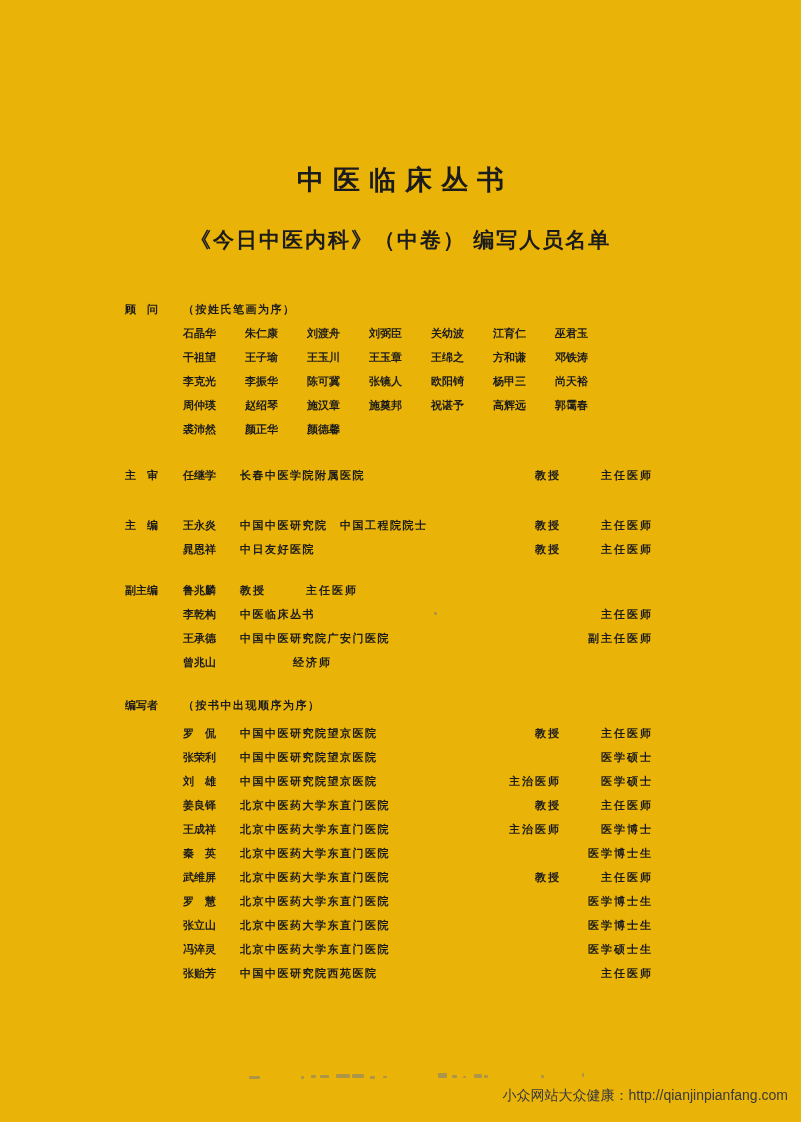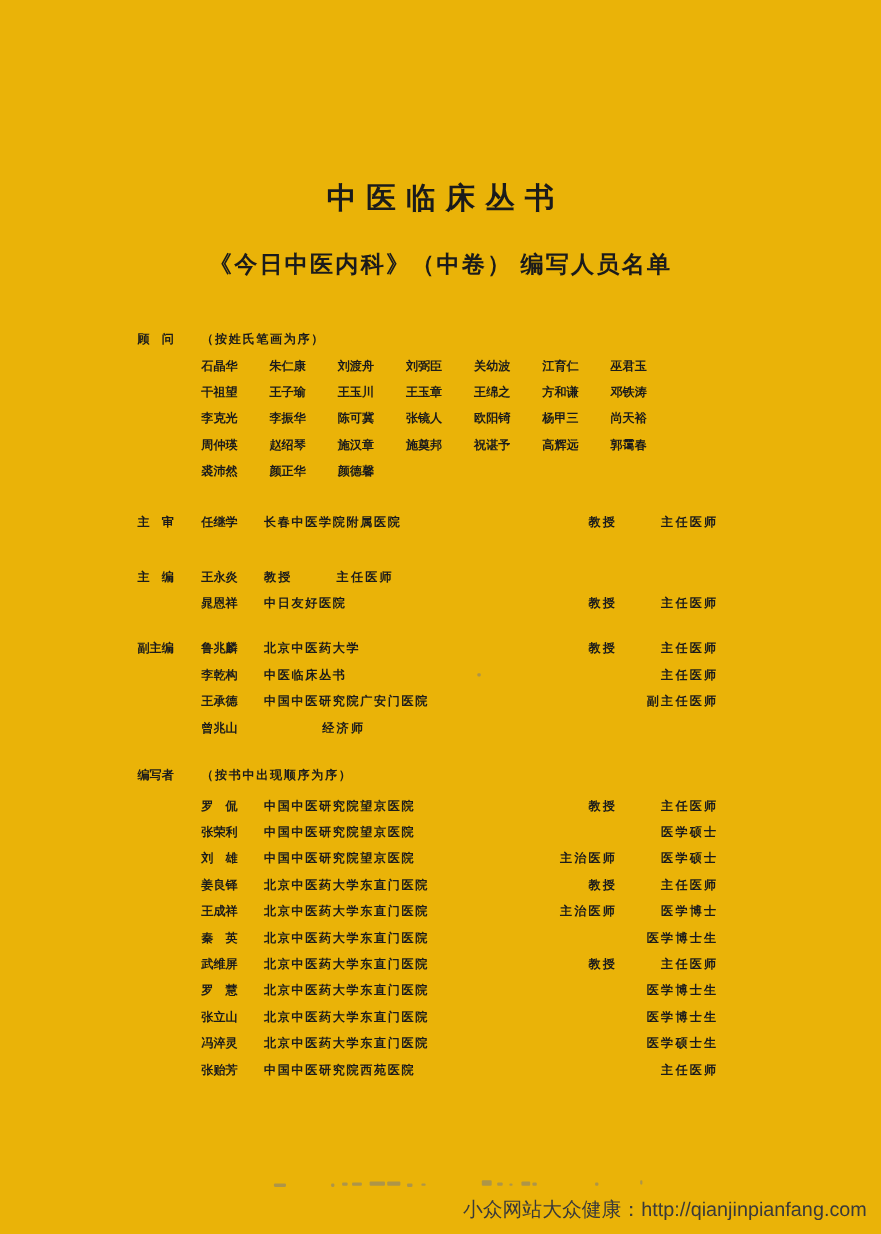--- a/index.html
+++ b/index.html
@@ -41,21 +41,21 @@
   #sec-deputy{margin-bottom:19px;}
   #sec-writers .head-row{margin-bottom:4px;}
   .artifacts{position:absolute;left:0;top:0;width:801px;height:1122px;pointer-events:none;}
   .speck{
     position:absolute;background:#7d7d7d;opacity:.55;
     filter:blur(.6px);border-radius:1px;
   }
   .watermark{
     position:absolute;top:1087px;right:13px;
     font-family:"Liberation Sans","DejaVu Sans",sans-serif;
-    font-size:18px;color:#3a3a3a;letter-spacing:0;
+    font-size:14px;color:#3a3a3a;letter-spacing:0;
   }
 </style>
 </head>
 <body>
 
 <div class="page">
 
   <h1 class="series-title">中医临床丛书</h1>
 
   <h2 class="volume-title">《今日中医内科》（中卷） 编写人员名单</h2>
@@ -123,36 +123,36 @@
           <span class="col-name">任继学</span>
           <span class="col-aff">长春中医学院附属医院</span>
           <span class="col-t1">教授</span>
           <span class="col-t2">主任医师</span>
         </div>
       </div>
     <div id="sec-editors">
         <div class="m-row">
           <span class="col-label">主　编</span>
           <span class="col-name">王永炎</span>
+          <span class="col-aff">中国中医研究院　中国工程院院士</span>
           <span class="col-t1">教授</span>
           <span class="col-t2">主任医师</span>
         </div>
         <div class="m-row">
           <span class="col-label"></span>
           <span class="col-name">晁恩祥</span>
           <span class="col-aff">中日友好医院</span>
           <span class="col-t1">教授</span>
           <span class="col-t2">主任医师</span>
         </div>
       </div>
     <div id="sec-deputy">
         <div class="m-row">
           <span class="col-label">副主编</span>
           <span class="col-name">鲁兆麟</span>
-          <span class="col-aff">北京中医药大学</span>
           <span class="col-t1">教授</span>
           <span class="col-t2">主任医师</span>
         </div>
         <div class="m-row">
           <span class="col-label"></span>
           <span class="col-name">李乾构</span>
           <span class="col-aff">中医临床丛书</span>
           <span class="col-t1"></span>
           <span class="col-t2">主任医师</span>
         </div>

